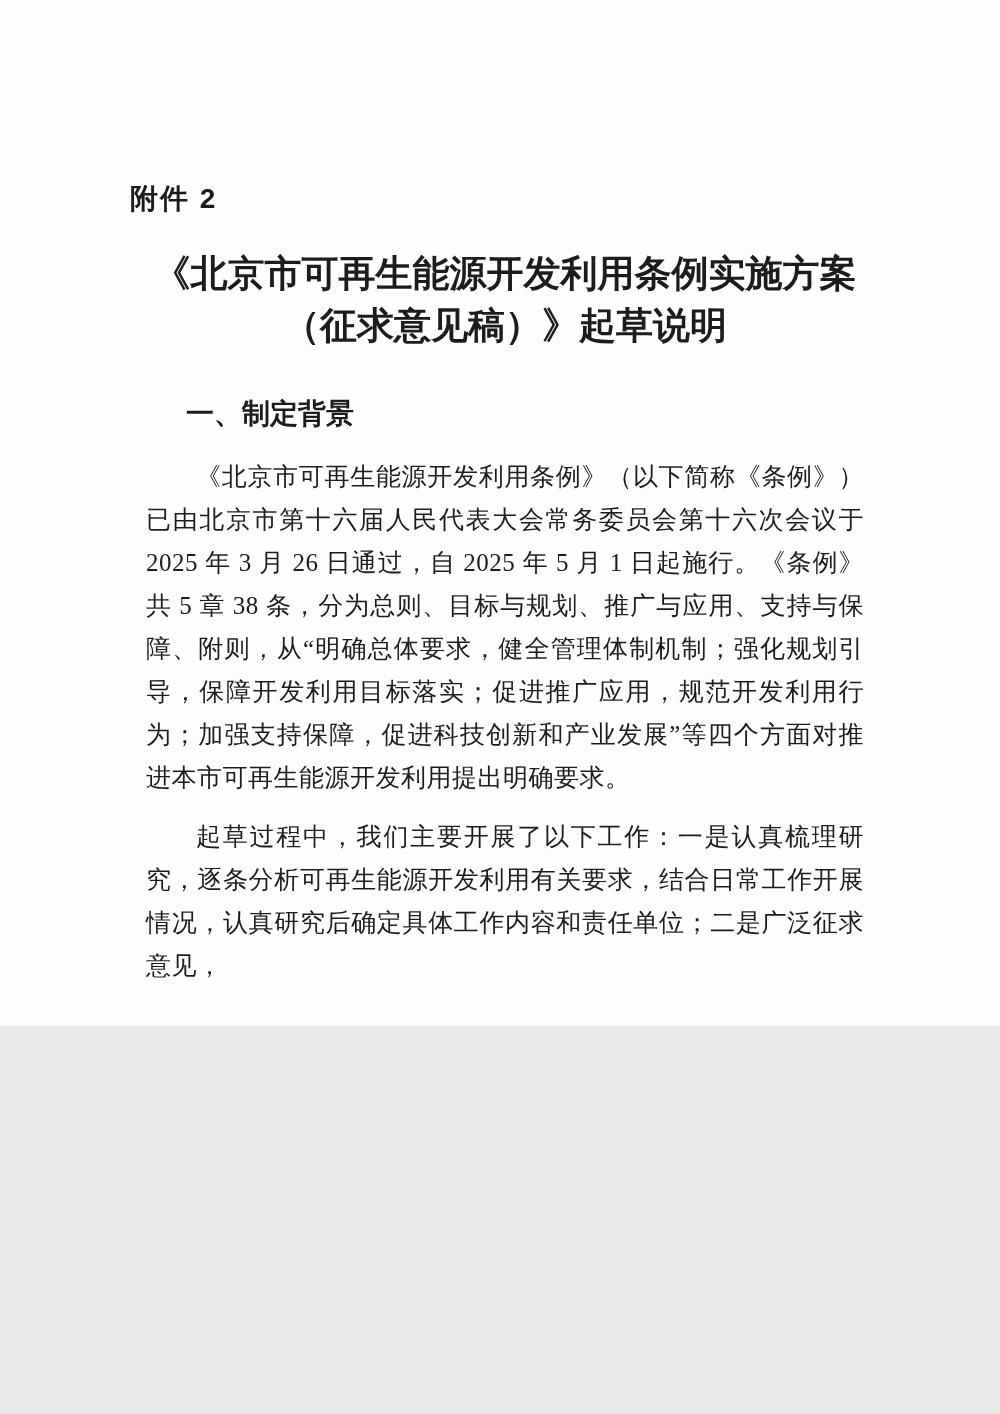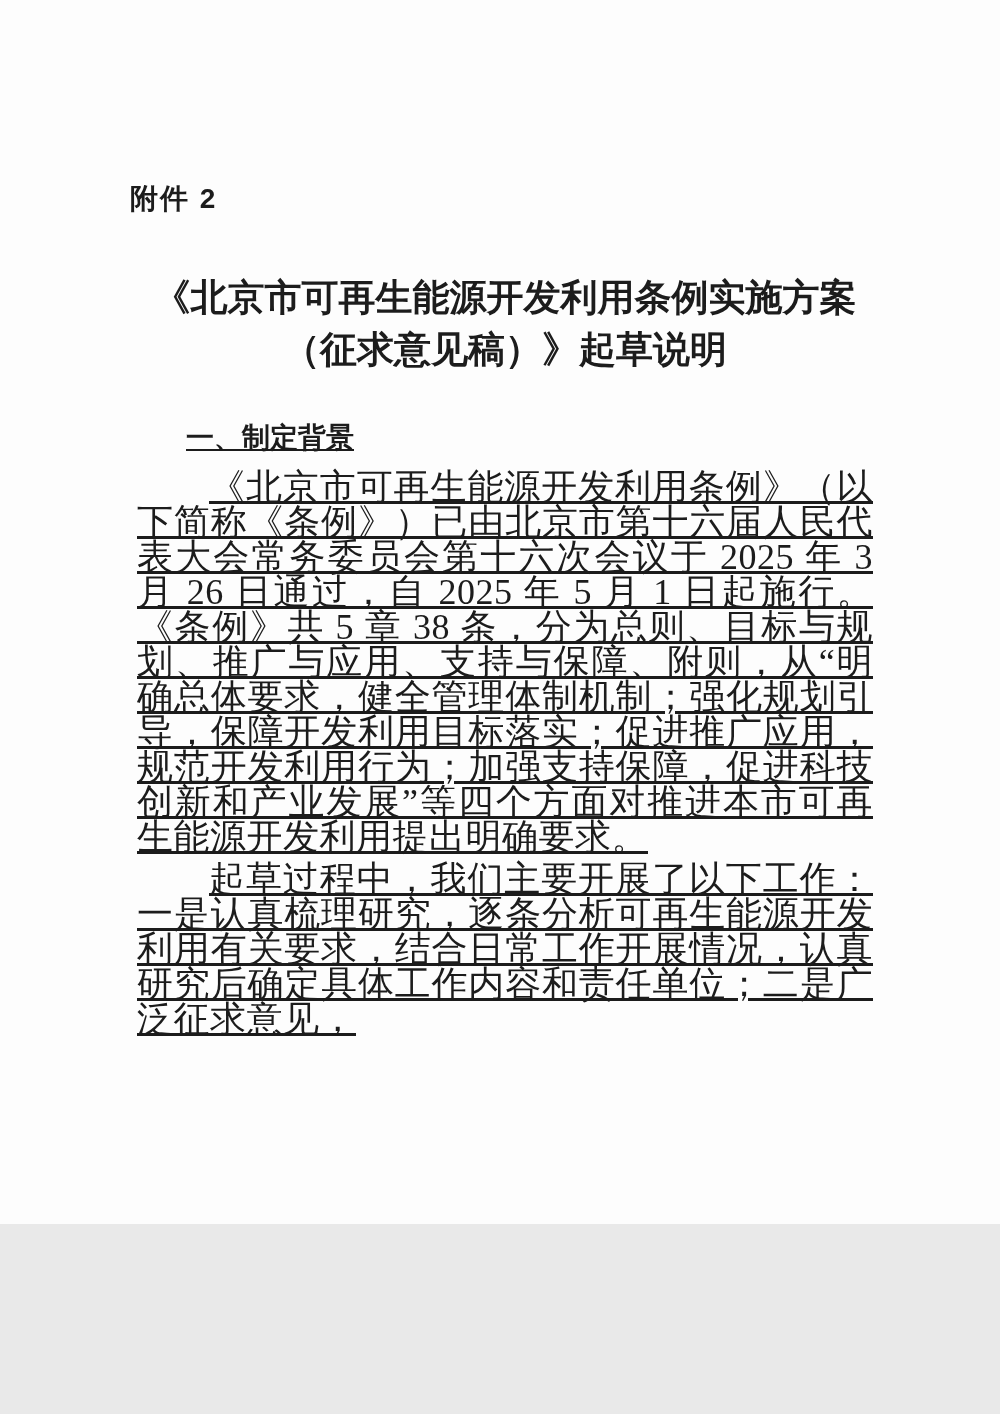--- a/index.html
+++ b/index.html
@@ -3,68 +3,67 @@
 <meta charset="utf-8">
 <style>
   html, body {
     margin: 0;
     padding: 0;
     background: #e9e9e9;
   }
   .page {
     position: relative;
     width: 1000px;
-    height: 1224px;
+    height: 1026px;
     margin: 0 auto;
     background: #fdfdfd;
     color: #1c1c1c;
     overflow: hidden;
     font-family: "Liberation Serif", "DejaVu Serif", serif;
   }
   .content {
     padding-left: 130px;
     padding-right: 120px;
   }
   .attachment-label {
     margin-top: 182px;
     font-family: "Liberation Sans", "DejaVu Sans", sans-serif;
     font-weight: 700;
     font-size: 28px;
     line-height: 34px;
     letter-spacing: 2px;
   }
   .doc-title {
-    margin-top: 56px;
+    margin-top: 32px;
     text-align: center;
     font-weight: 700;
     font-size: 37px;
     line-height: 52px;
     font-family: "Liberation Serif", "DejaVu Serif", serif;
     letter-spacing: 0px;
   }
   .doc-body {
     margin-top: 38px;
     font-size: 28px;
     line-height: 48.7px;
-    text-decoration: underline;
   }
   .section-heading {
     font-family: "Liberation Sans", "DejaVu Sans", sans-serif;
     font-weight: 700;
     font-size: 28px;
     line-height: 48.7px;
     text-indent: 2em;
     margin: 0;
   }
   .para {
-    margin: 7px;
+    margin: 16px;
     text-indent: 2em;
     text-align: justify;
-    font-size: 36px;
-    line-height: 35px;
+    font-size: 25px;
+    line-height: 43px;
     letter-spacing: 0.5px;
   }
   .page-number {
     position: absolute;
     top: 1258px;
     right: 150px;
     font-size: 27px;
     line-height: 36px;
     letter-spacing: 4px;
     font-family: "Liberation Serif", "DejaVu Serif", serif;

